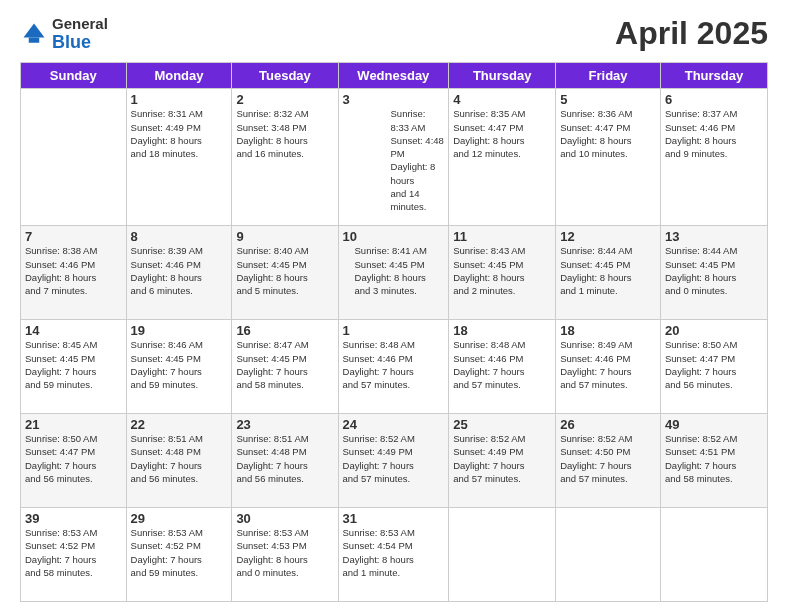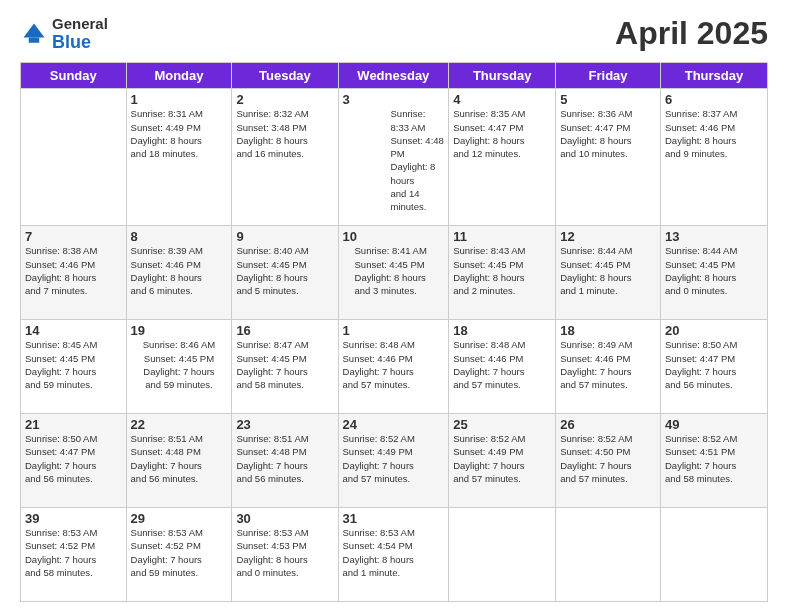--- a/index.html
+++ b/index.html
@@ -231,21 +231,21 @@
         <tr>
           <td>
             <span class="cell-num">14</span>
             <div class="cell-info" style="white-space: pre-line;">Sunrise: 8:45 AM
 Sunset: 4:45 PM
 Daylight: 7 hours
 and 59 minutes.</div>
           </td>
           <td>
             <span class="cell-num">19</span>
-            <div class="cell-info" style="white-space: pre-line; text-align: center;">Sunrise: 8:46 AM
+            <div class="cell-info" style="white-space: pre-line;">Sunrise: 8:46 AM
 Sunset: 4:45 PM
 Daylight: 7 hours
 and 59 minutes.</div>
           </td>
           <td>
             <span class="cell-num">16</span>
             <div class="cell-info" style="white-space: pre-line;">Sunrise: 8:47 AM
 Sunset: 4:45 PM
 Daylight: 7 hours
 and 58 minutes.</div>

